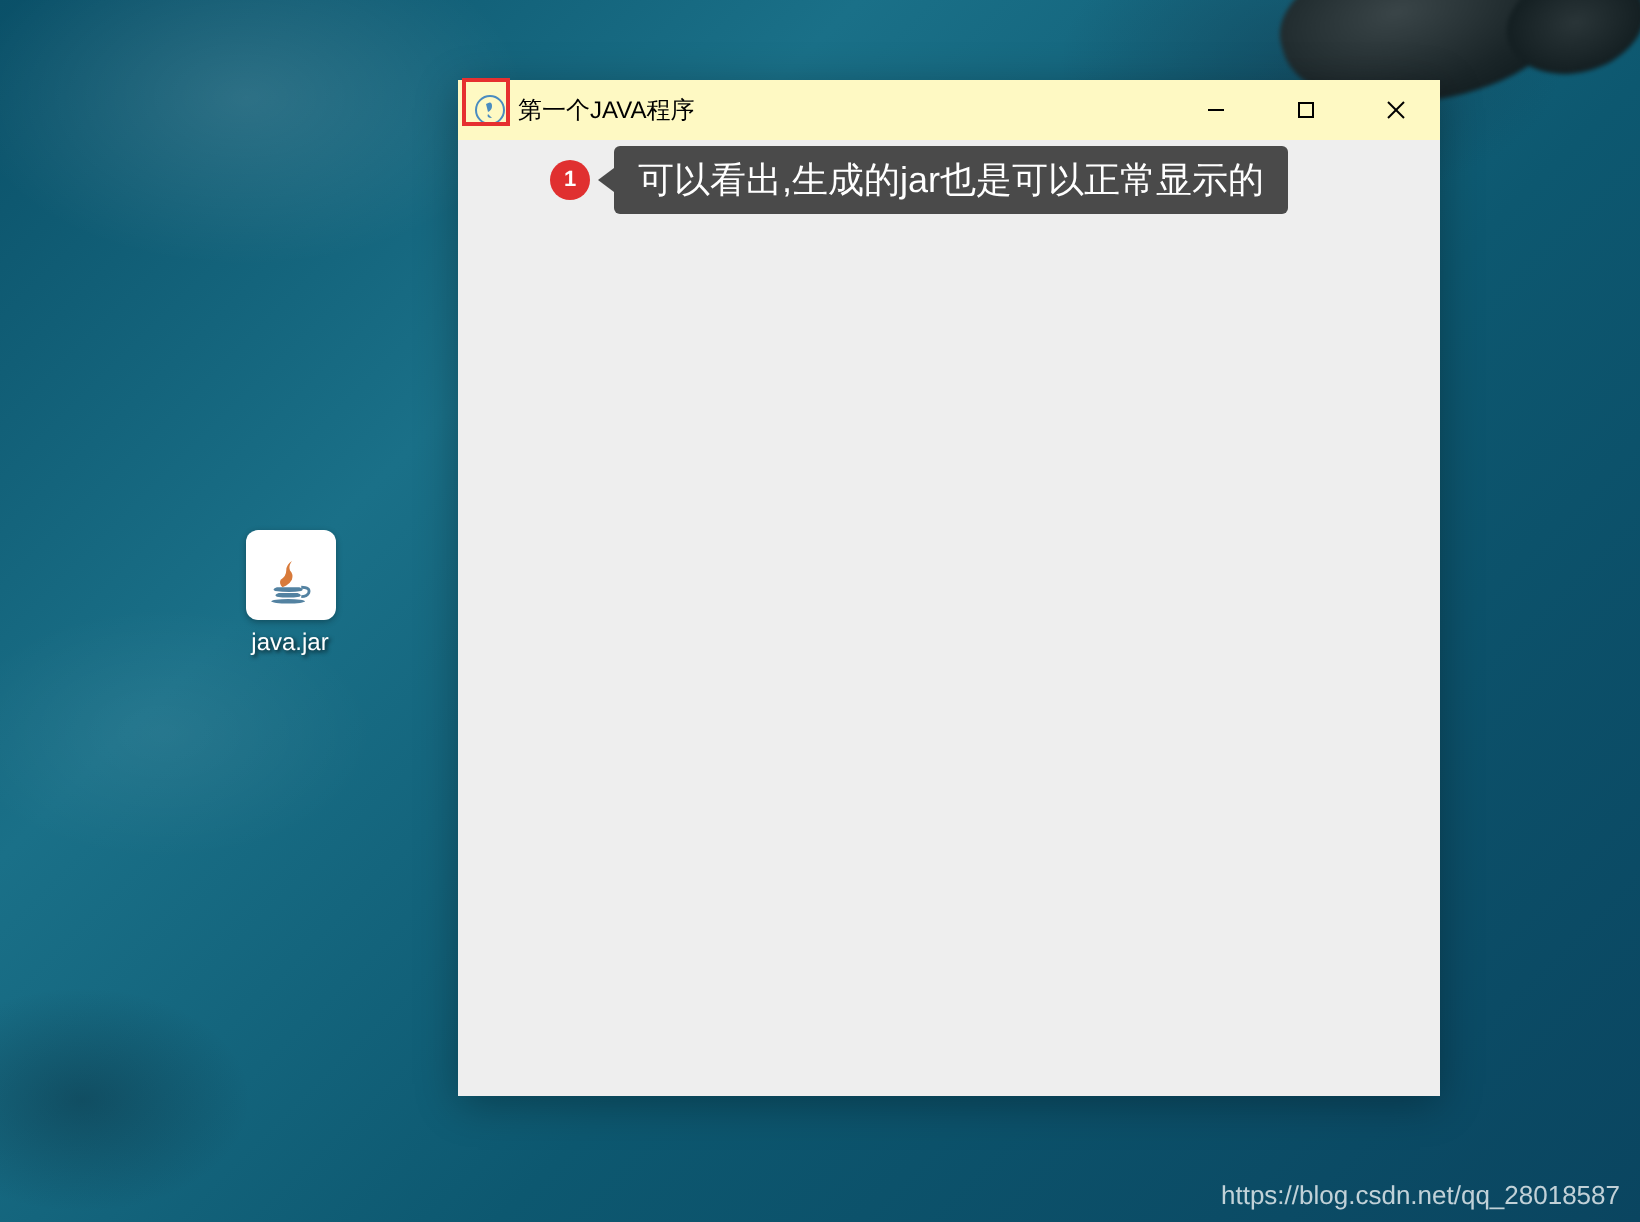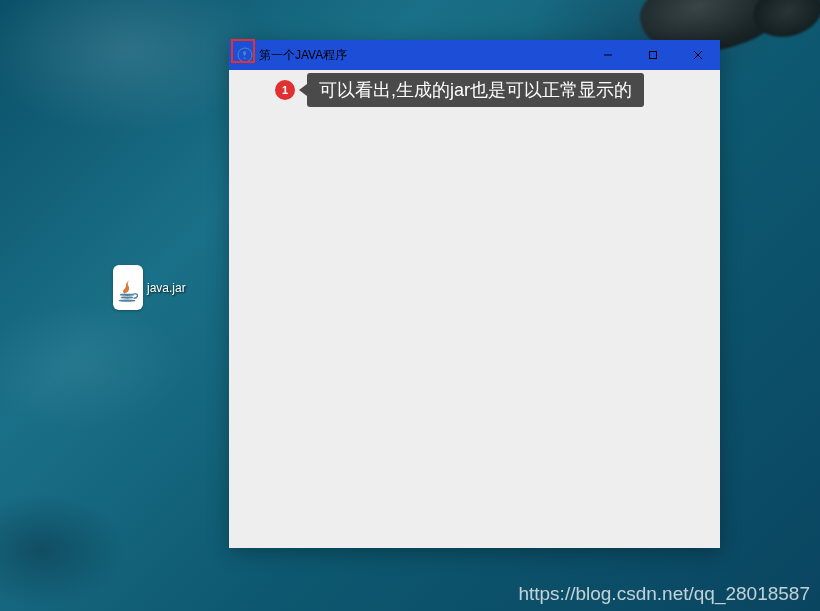--- a/index.html
+++ b/index.html
@@ -50,21 +50,21 @@
       border-radius: 50%;
     }
 
     
     .desktop-icon {
       position: absolute;
       top: 265px;
       left: 113px;
       width: 64px;
       display: flex;
-      flex-direction: row;
+      flex-direction: column;
       align-items: center;
       gap: 4px;
       cursor: pointer;
     }
     .icon-box {
       width: 45px;
       height: 45px;
       background: #fff;
       border-radius: 6px;
       display: flex;
@@ -87,21 +87,21 @@
       left: 229px;
       width: 491px;
       height: 508px;
       background: #f0f0f0;
       box-shadow: 0 4px 20px rgba(0,0,0,0.3);
       display: flex;
       flex-direction: column;
     }
     .titlebar {
       height: 30px;
-      background: #1d4ed8;
+      background: #fef9c3;
       display: flex;
       align-items: center;
       padding-left: 8px;
       position: relative;
     }
     .titlebar-icon-highlight {
       position: absolute;
       top: -1px;
       left: 2px;
       width: 24px;
@@ -176,21 +176,21 @@
       padding: 5px 12px;
       border-radius: 3px;
     }
 
     
     .watermark {
       position: absolute;
       bottom: 6px;
       right: 10px;
       color: rgba(255,255,255,0.75);
-      font-size: 19px;
+      font-size: 13px;
       font-family: Arial, sans-serif;
     }
   </style>
 </head>
 <body>
 
 <div class="desktop">
   <div class="rock"></div>
 
   <div class="desktop-icon">

